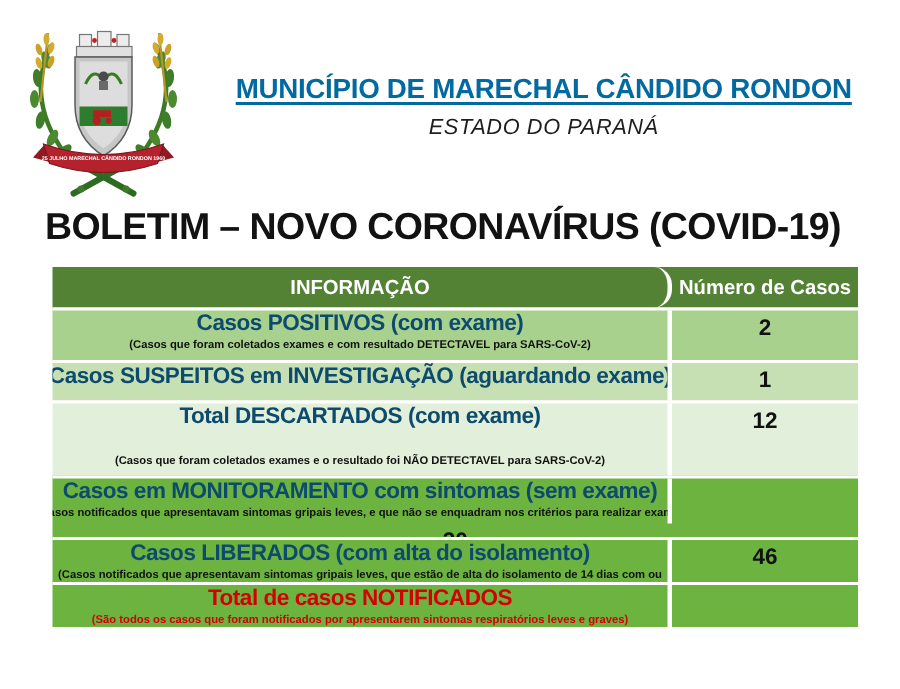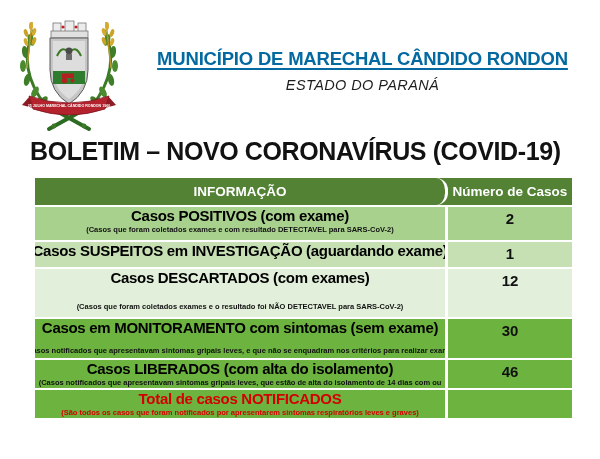--- a/index.html
+++ b/index.html
@@ -33,31 +33,31 @@
   }
   .c-val{
     flex:1;display:flex;justify-content:center;align-items:flex-start;
     padding-top:3px;font-weight:700;font-size:15px;color:#111;overflow:hidden;
   }
   .head .c-info,.head .c-val{
     color:#fff;font-weight:700;font-size:13.5px;
     flex-direction:row;justify-content:center;align-items:center;padding:0;border-radius:12px;
   }
   .rt{
-    font-size:15px;font-weight:700;color:#000000;letter-spacing:-0.3px;
+    font-size:15px;font-weight:700;color:#0c4a6e;letter-spacing:-0.3px;
     white-space:nowrap;line-height:1.12;padding-top:1px;
   }
   .rs{
     font-size:7.5px;font-weight:700;color:#111;white-space:nowrap;line-height:1.3;
   }
   .rs.wrap{white-space:normal;text-align:center;max-width:440px;}
   .r1{height:35px;}
   .r2{height:27px;}
   .r3{height:50px;} .r3 .c-info{justify-content:space-between;padding-bottom:5px;}
-  .r4{height:41px;} .r4 .c-info{justify-content:space-between;padding-bottom:2px;}
+  .r4{height:41px;flex-direction:column;} .r4 .c-info{justify-content:space-between;padding-bottom:2px;}
   .r5{height:30px;}
   .r6{height:30px;}
   .bg-head{background:var(--c-header,#548235);}
   .bg-a{background:var(--c-row-a,#A9D18E);}
   .bg-b{background:var(--c-row-b,#C6E0B4);}
   .bg-c{background:var(--c-row-c,#E2EFDA);}
   .bg-d{background:var(--c-row-d,#6CB33F);}
   .red .rt,.red .rs,.red .c-val{color:var(--c-red,#D40000);}
 </style>
 </head>
@@ -171,21 +171,21 @@
 
     <div class="tr r2 bg-b">
       <div class="c-info">
         <div class="rt">Casos SUSPEITOS em INVESTIGAÇÃO (aguardando exame)</div>
       </div>
       <div class="c-val">1</div>
     </div>
 
     <div class="tr r3 bg-c">
       <div class="c-info">
-        <div class="rt">Casos DESCARTADOS (com exames)</div>
+        <div class="rt">Total DESCARTADOS (com exame)</div>
         <div class="rs">(Casos que foram coletados exames e o resultado foi NÃO DETECTAVEL para SARS-CoV-2)</div>
       </div>
       <div class="c-val">12</div>
     </div>
 
     <div class="tr r4 bg-d">
       <div class="c-info">
         <div class="rt">Casos em MONITORAMENTO com sintomas (sem exame)</div>
         <div class="rs">(Casos notificados que apresentavam sintomas gripais leves, e que não se enquadram nos critérios para realizar exame)</div>
       </div>

